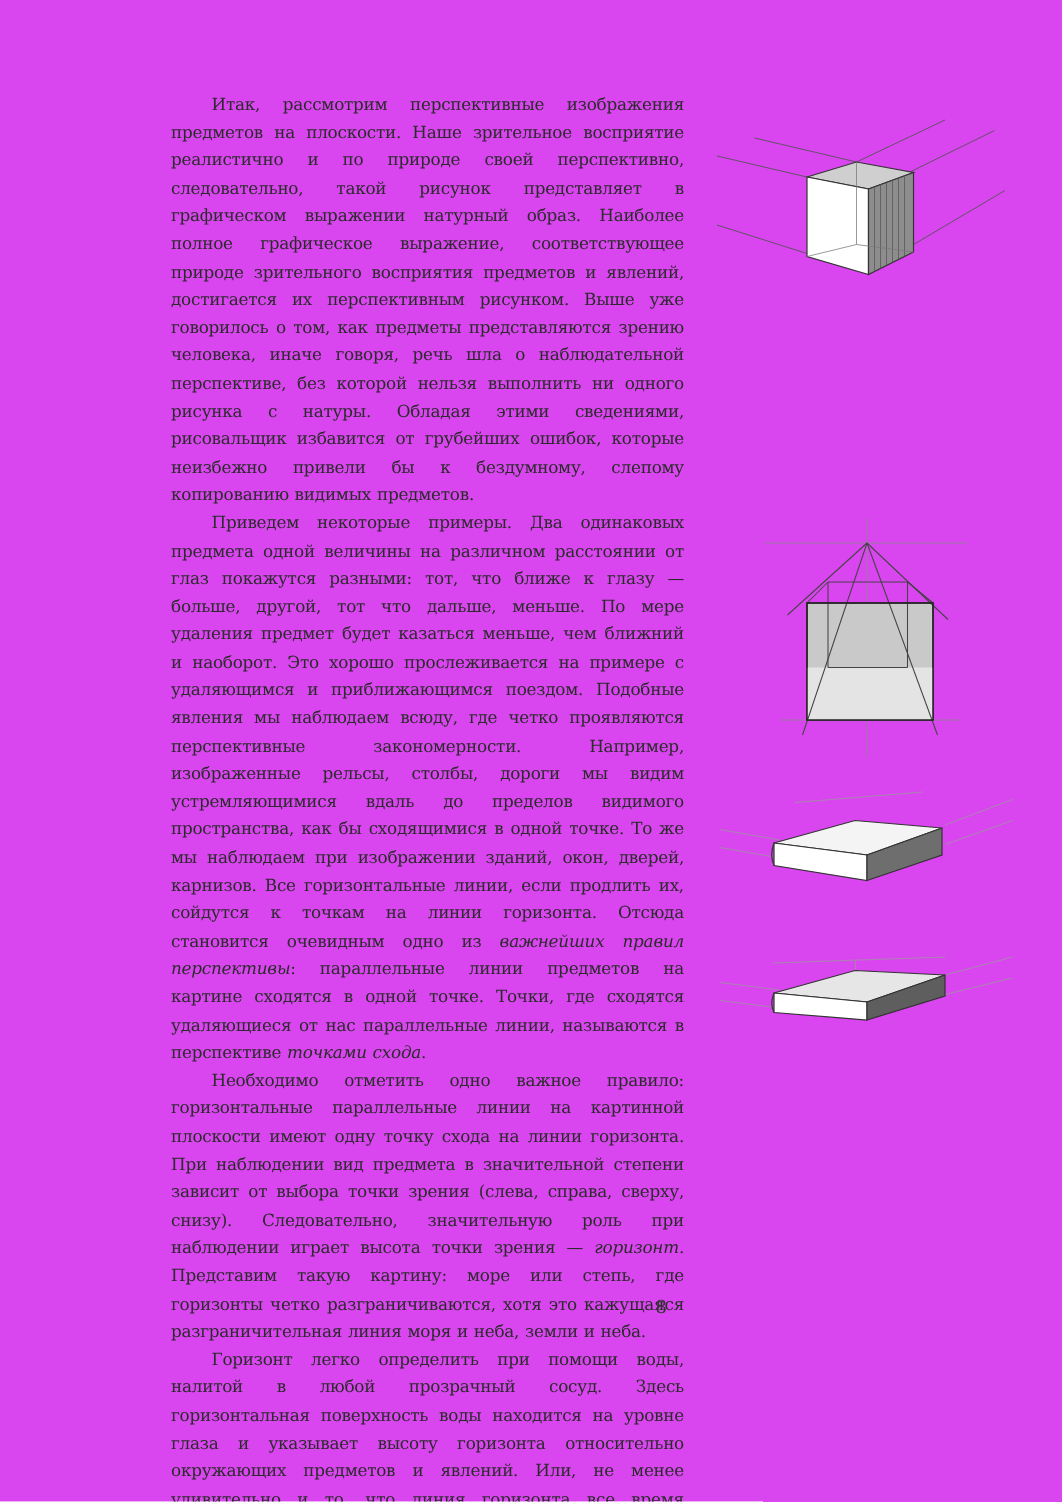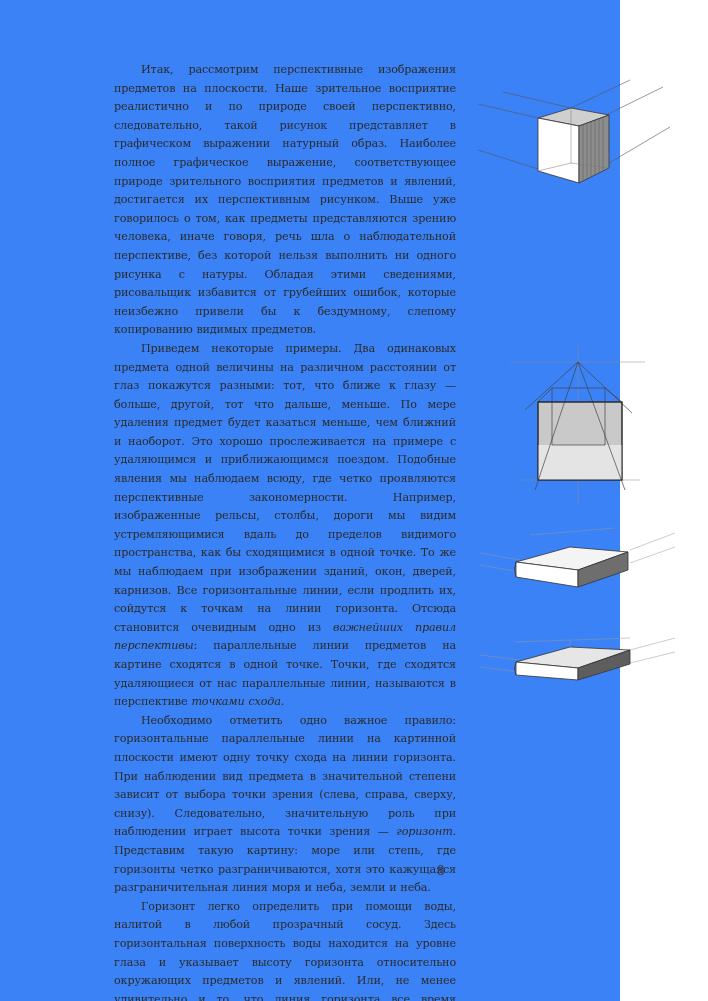--- a/index.html
+++ b/index.html
@@ -11,22 +11,22 @@
       width: 708px;
       height: 1001px;
       position: relative;
       overflow: hidden;
       font-family: "DejaVu Serif", "Liberation Serif", serif;
       color: #2b2b2b;
     }
     .page {
       position: absolute;
       left: 0; top: 0;
-      width: 620px; height: 1001px;
-      background: #3b82f6;
+      width: 708px; height: 1001px;
+      background: #d946ef;
     }
     .text-column {
       position: absolute;
       left: 114px;
       top: 61px;
       width: 342px;
       font-size: 11.2px;
       line-height: 18.6px;
       text-align: justify;
       letter-spacing: -0.15px;

